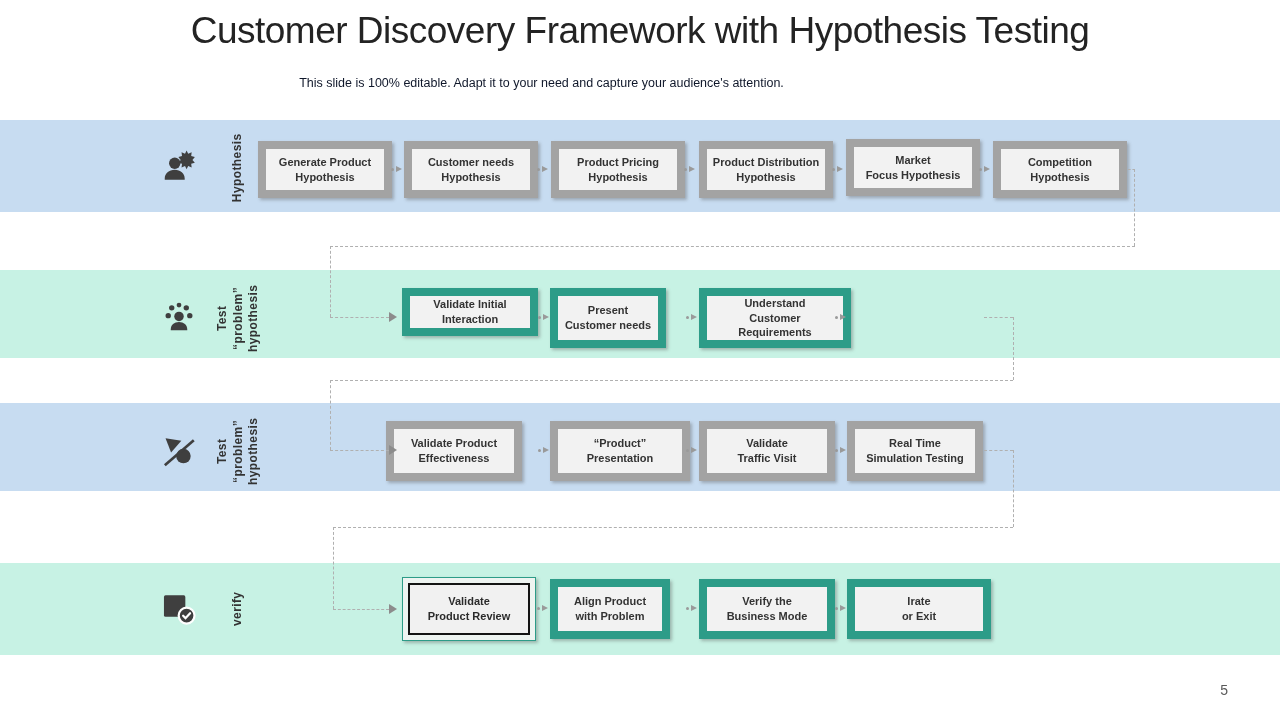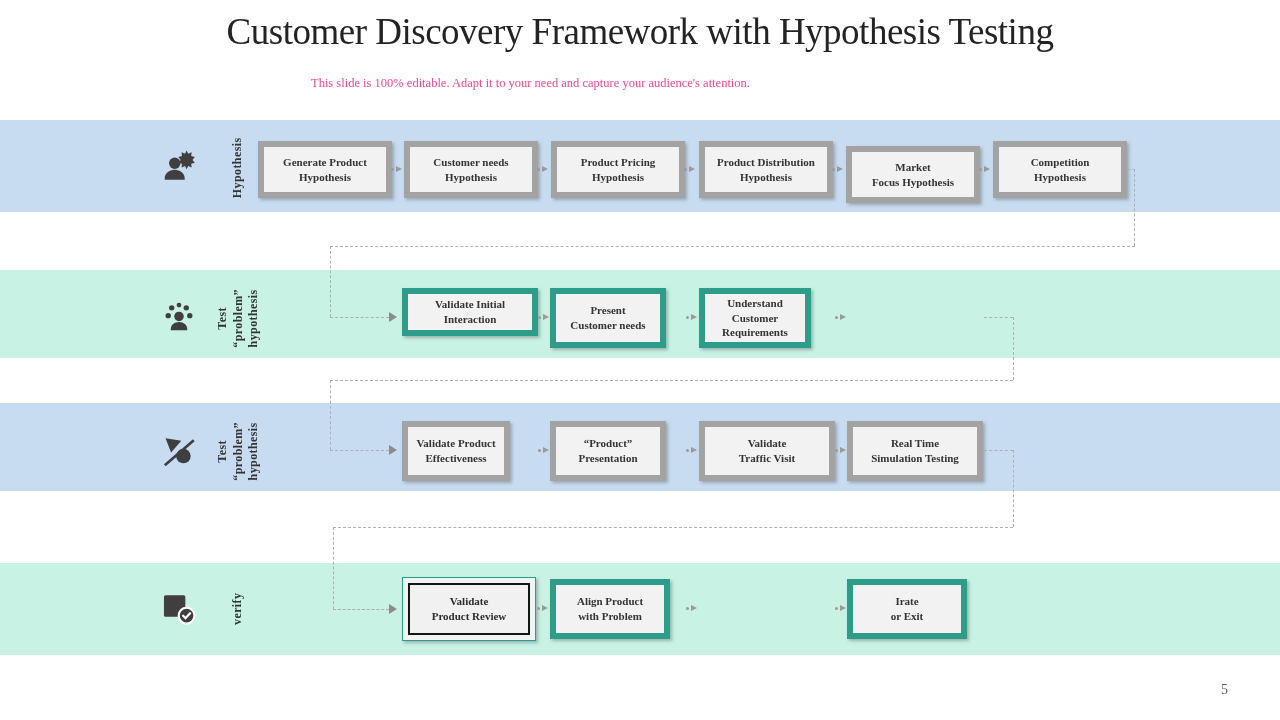--- a/index.html
+++ b/index.html
@@ -1,34 +1,34 @@
 <!DOCTYPE html>
 <html><head>
 <meta charset="utf-8">
 <style>
   html,body { margin:0; padding:0; background:#ffffff; }
   .slide { position:relative; width:1280px; height:720px; background:#ffffff;
-           font-family:Liberation Serif, serif; overflow:hidden; }
+           font-family:Liberation Sans, sans-serif; overflow:hidden; }
 
   .title { position:absolute; top:10px; left:0; width:1280px; text-align:center;
            font-size:37px; font-weight:400; color:#232323; letter-spacing:-0.5px; }
-  .subtitle { position:absolute; top:76px; left:5px; width:1051px; text-align:center;
-              font-size:12.5px; color:#ec4899; }
+  .subtitle { position:absolute; top:76px; left:16px; width:1051px; text-align:center;
+              font-size:12.5px; color:#0f172a; }
 
   .band { position:absolute; left:0; width:1280px; }
   .band-blue { background:#c7dcf1; }
   .band-mint { background:#c7f2e4; }
 
   .row-icon { position:absolute; width:38px; height:38px; }
 
   .vlabel { position:absolute; width:130px; transform:rotate(-90deg);
             text-align:center; font-weight:bold; font-size:12px; line-height:1.3;
             color:#333333; white-space:pre-line; letter-spacing:.4px; }
 
-  .pbox { position:absolute; background:#f2f2f2; border:6px solid #a3a3a3;
+  .pbox { position:absolute; background:#f2f2f2; border:8px solid #a3a3a3;
           display:flex; align-items:center; justify-content:center;
           box-shadow:2px 2px 3px rgba(90,90,90,.4); box-sizing:border-box; }
   .pbox.teal { border-color:#2d9c88; }
   .pbox span { white-space:pre-line; text-align:center; font-weight:bold;
                font-size:11px; line-height:1.35; color:#333333; padding:0 2px; }
 
   .pbox-outer { position:absolute; background:#eef4f1; border:1px solid #2d9c88;
                 box-shadow:2px 2px 3px rgba(90,90,90,.4); box-sizing:border-box; }
   .pbox-inner { position:absolute; left:5px; right:5px; top:5px; bottom:5px;
                 background:#f1f1f1; border:2px solid #141414;
@@ -105,48 +105,48 @@
 Hypothesis</span>
     </div>
   <div class="pbox" style="left:551px;top:141px;width:134px;height:57px">
       <span>Product Pricing
 Hypothesis</span>
     </div>
   <div class="pbox" style="left:699px;top:141px;width:134px;height:57px">
       <span>Product Distribution
 Hypothesis</span>
     </div>
-  <div class="pbox" style="left:846px;top:146px;width:134px;height:57px">
+  <div class="pbox" style="left:846px;top:139px;width:134px;height:57px">
       <span>Market
 Focus Hypothesis</span>
     </div>
   <div class="pbox" style="left:993px;top:141px;width:134px;height:57px">
       <span>Competition
 Hypothesis</span>
     </div>
 
   <div class="pbox teal" style="left:402px;top:288px;width:136px;height:48px">
       <span>Validate Initial
 Interaction</span>
     </div>
   <div class="pbox teal" style="left:550px;top:288px;width:116px;height:60px">
       <span>Present
 Customer needs</span>
     </div>
-  <div class="pbox teal" style="left:699px;top:288px;width:112px;height:60px">
+  <div class="pbox teal" style="left:699px;top:288px;width:152px;height:60px">
       <span>Understand
 Customer
 Requirements</span>
     </div>
 
-  <div class="pbox" style="left:402px;top:421px;width:108px;height:60px">
+  <div class="pbox" style="left:386px;top:421px;width:136px;height:60px">
       <span>Validate Product
 Effectiveness</span>
     </div>
-  <div class="pbox" style="left:550px;top:421px;width:116px;height:60px">
+  <div class="pbox" style="left:550px;top:421px;width:140px;height:60px">
       <span>“Product”
 Presentation</span>
     </div>
   <div class="pbox" style="left:699px;top:421px;width:136px;height:60px">
       <span>Validate
 Traffic Visit</span>
     </div>
   <div class="pbox" style="left:847px;top:421px;width:136px;height:60px">
       <span>Real Time
 Simulation Testing</span>
@@ -155,21 +155,25 @@
   <div class="pbox-outer" style="left:402px;top:577px;width:134px;height:64px">
     <div class="pbox-inner">
         <span>Validate
 Product Review</span>
       </div>
   </div>
   <div class="pbox teal" style="left:550px;top:579px;width:120px;height:60px">
       <span>Align Product
 with Problem</span>
     </div>
-  <div class="pbox teal" style="left:847px;top:579px;width:120px;height:60px">
+  <div class="pbox teal" style="left:699px;top:579px;width:136px;height:60px">
+      <span>Verify the
+Business Mode</span>
+    </div>
+  <div class="pbox teal" style="left:847px;top:579px;width:144px;height:60px">
       <span>Irate
 or Exit</span>
     </div>
 
   <div class="flowmark" style="left:391px;top:166px">
       <span class="fdot"></span>
       <span class="ftri"></span>
     </div>
   <div class="flowmark" style="left:537px;top:166px">
       <span class="fdot"></span>

